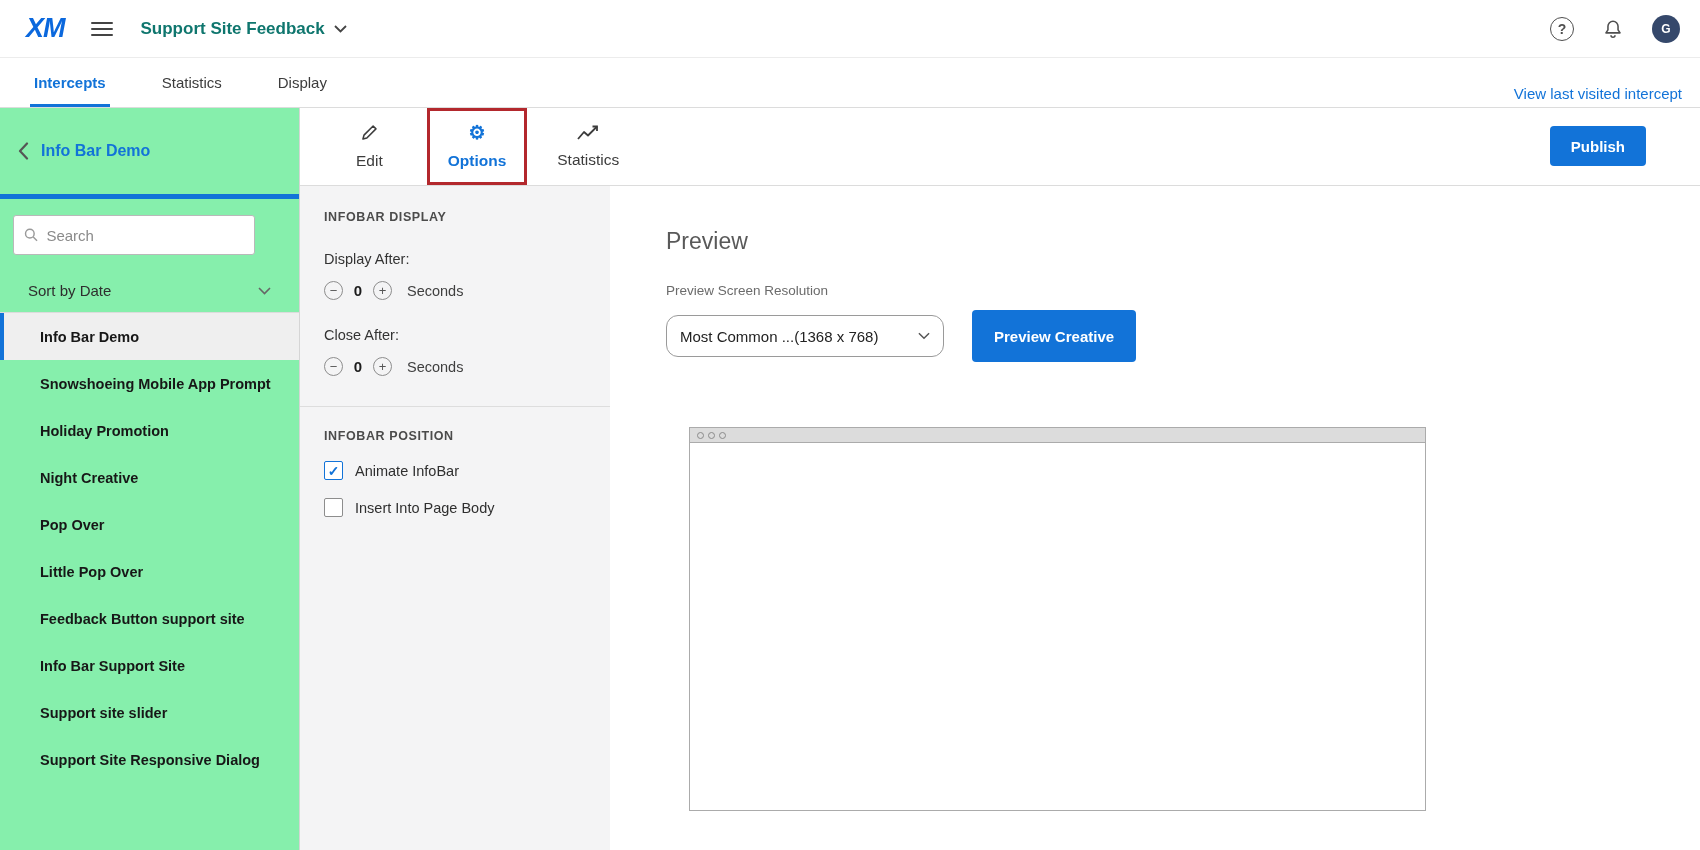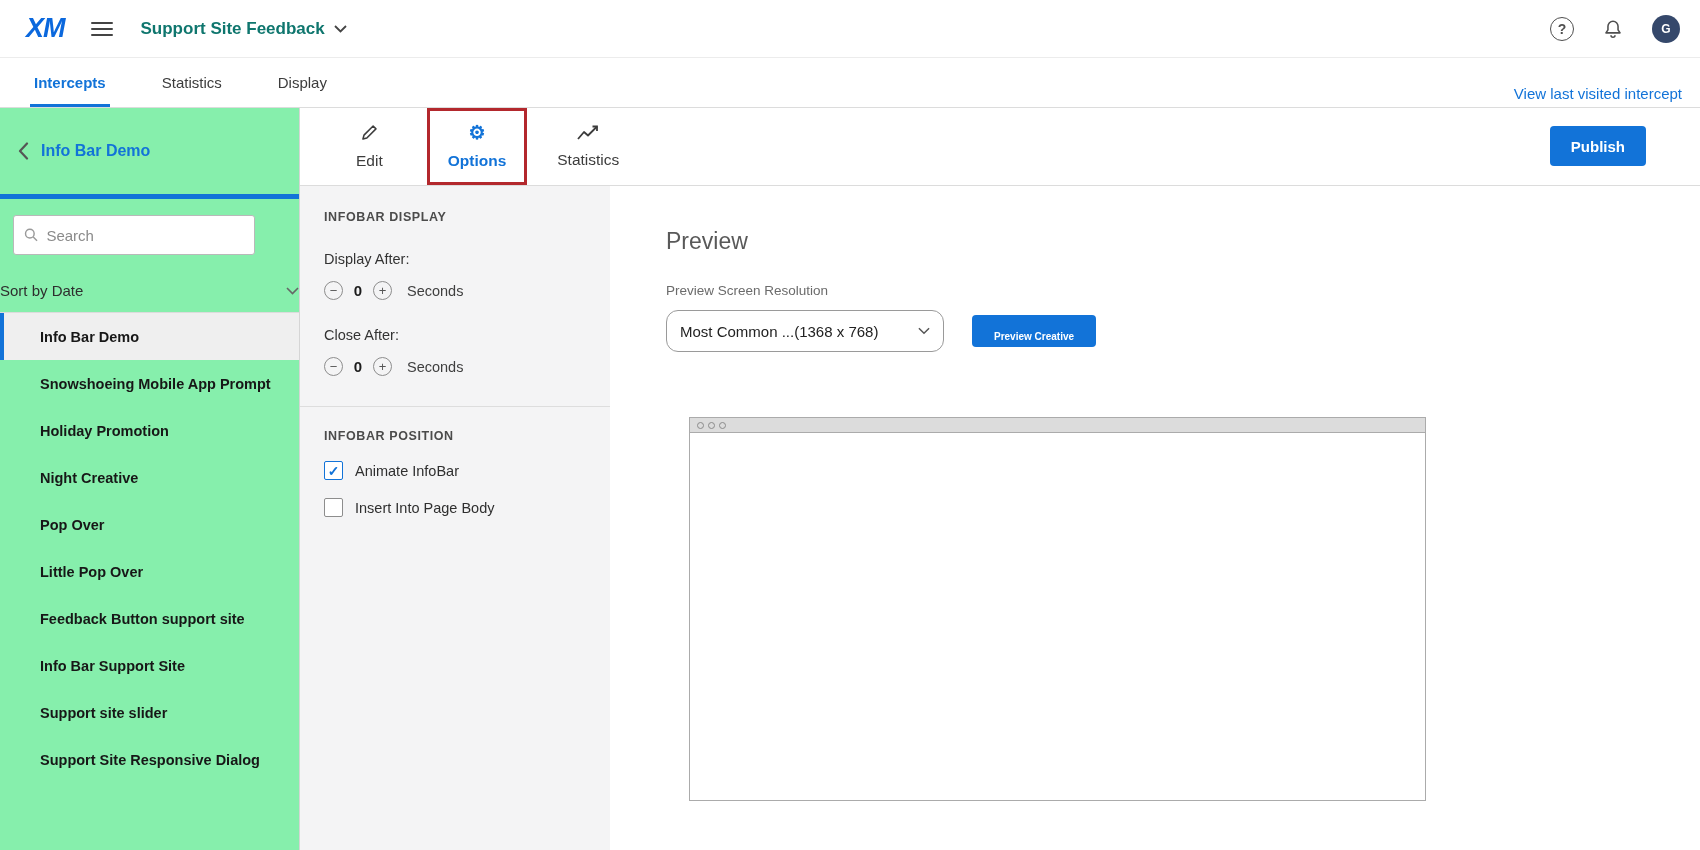--- a/index.html
+++ b/index.html
@@ -29,21 +29,21 @@
   .content { flex:1; display:flex; min-height:0; }
 
   
   .sidebar { width:300px; flex:0 0 auto; background:#86efac; border-right:1px solid #d5d5d5; display:flex; flex-direction:column; }
   .sidebar-header { height:86px; display:flex; align-items:center; gap:12px; padding-left:18px; cursor:pointer; }
   .back-label { color:var(--accent); font-size:16px; font-weight:700; }
   .sidebar-accent { height:5px; background:var(--accent); flex:0 0 auto; }
   .search-wrap { margin:16px 44px 0 13px; height:40px; border:1px solid #b9b9b9; border-radius:3px; display:flex; align-items:center; padding:14px 10px; gap:8px; background:#fff; }
   .search-wrap input { border:none; outline:none; font-size:15px; color:#333; width:100%; font-family:inherit; }
   .search-wrap input::placeholder { color:#8a8a8a; }
-  .sort-row { margin-top:14px; height:44px; border-bottom:1px solid #dcdcdc; display:flex; align-items:center; justify-content:space-between; padding:0 0; font-size:15px; color:#2e2e2e; cursor:pointer; }
+  .sort-row { margin-top:14px; height:44px; border-bottom:1px solid #dcdcdc; display:flex; align-items:center; justify-content:space-between; padding:0 28px; font-size:15px; color:#2e2e2e; cursor:pointer; }
   .intercept-list { list-style:none; overflow:hidden; }
   .list-item { height:47px; display:flex; align-items:center; padding-left:36px; font-size:14.5px; font-weight:700; color:#171717; cursor:pointer; border-left:4px solid transparent; }
   .list-item.selected { background:#efefef; border-left-color:var(--accent); }
 
   
   .right { flex:1; display:flex; flex-direction:column; min-width:0; }
   .toolbar { height:78px; flex:0 0 auto; border-bottom:1px solid #dcdcdc; display:flex; align-items:center; padding:0 18px 0 56px; background:#fff; }
   .tool-btn { display:flex; align-items:center; gap:10px; font-size:15.5px; color:#3c3c3c; cursor:pointer; background:none; border:none; font-family:inherit;flex-direction:column; }
   .tool-btn .glyph { display:flex; }
   .annotation-box { border:3px solid var(--annotation); padding:12px 18px; margin:0 30px 0 44px; }
@@ -70,21 +70,21 @@
   .checkbox { width:19px; height:19px; border:1.5px solid #8d8d8d; border-radius:2px; background:#fff; display:flex; align-items:center; justify-content:center; font-size:14px; font-weight:700; color:transparent; }
   .checkbox.checked { border-color:var(--accent); color:var(--accent); }
   .check-label { font-size:14.5px; color:#2f2f2f; }
 
   
   .preview-area { flex:1; background:#fff; padding:42px 0 0 56px; min-width:0; }
   .preview-title { font-size:23px; font-weight:400; color:#595959; }
   .resolution-label { margin-top:28px; font-size:13.5px; color:#6b6b6b; }
   .preview-controls { margin-top:12px; display:flex; align-items:center; gap:28px; }
   .select-box { width:278px; height:42px; border:1px solid #9a9a9a; border-radius:12px; background:#fff; display:flex; align-items:center; justify-content:space-between; padding:0 13px; font-size:15px; color:#222; cursor:pointer; }
-  .preview-creative-btn { background:var(--accent); color:#fff; border:none; border-radius:4px; height:32px; padding:16px 22px; font-size:10px; font-weight:600; cursor:pointer; font-family:inherit; }
+  .preview-creative-btn { background:var(--accent); color:#fff; border:none; border-radius:4px; height:52px; padding:16px 22px; font-size:15px; font-weight:600; cursor:pointer; font-family:inherit; }
   .browser-mock { margin:65px 0 0 23px; width:737px; height:384px; border:1px solid #ababab; background:#fff; }
   .browser-chrome { height:15px; background:#dcdcdc; border-bottom:1px solid #ababab; display:flex; align-items:center; gap:4px; padding-left:7px; }
   .dot { width:7px; height:7px; border:1px solid #8b8b8b; border-radius:50%; background:transparent; }
   .browser-body { height:calc(100% - 15px); background:#fff; }
 
   svg { display:block; }
 </style>
 </head>
 <body>
 

